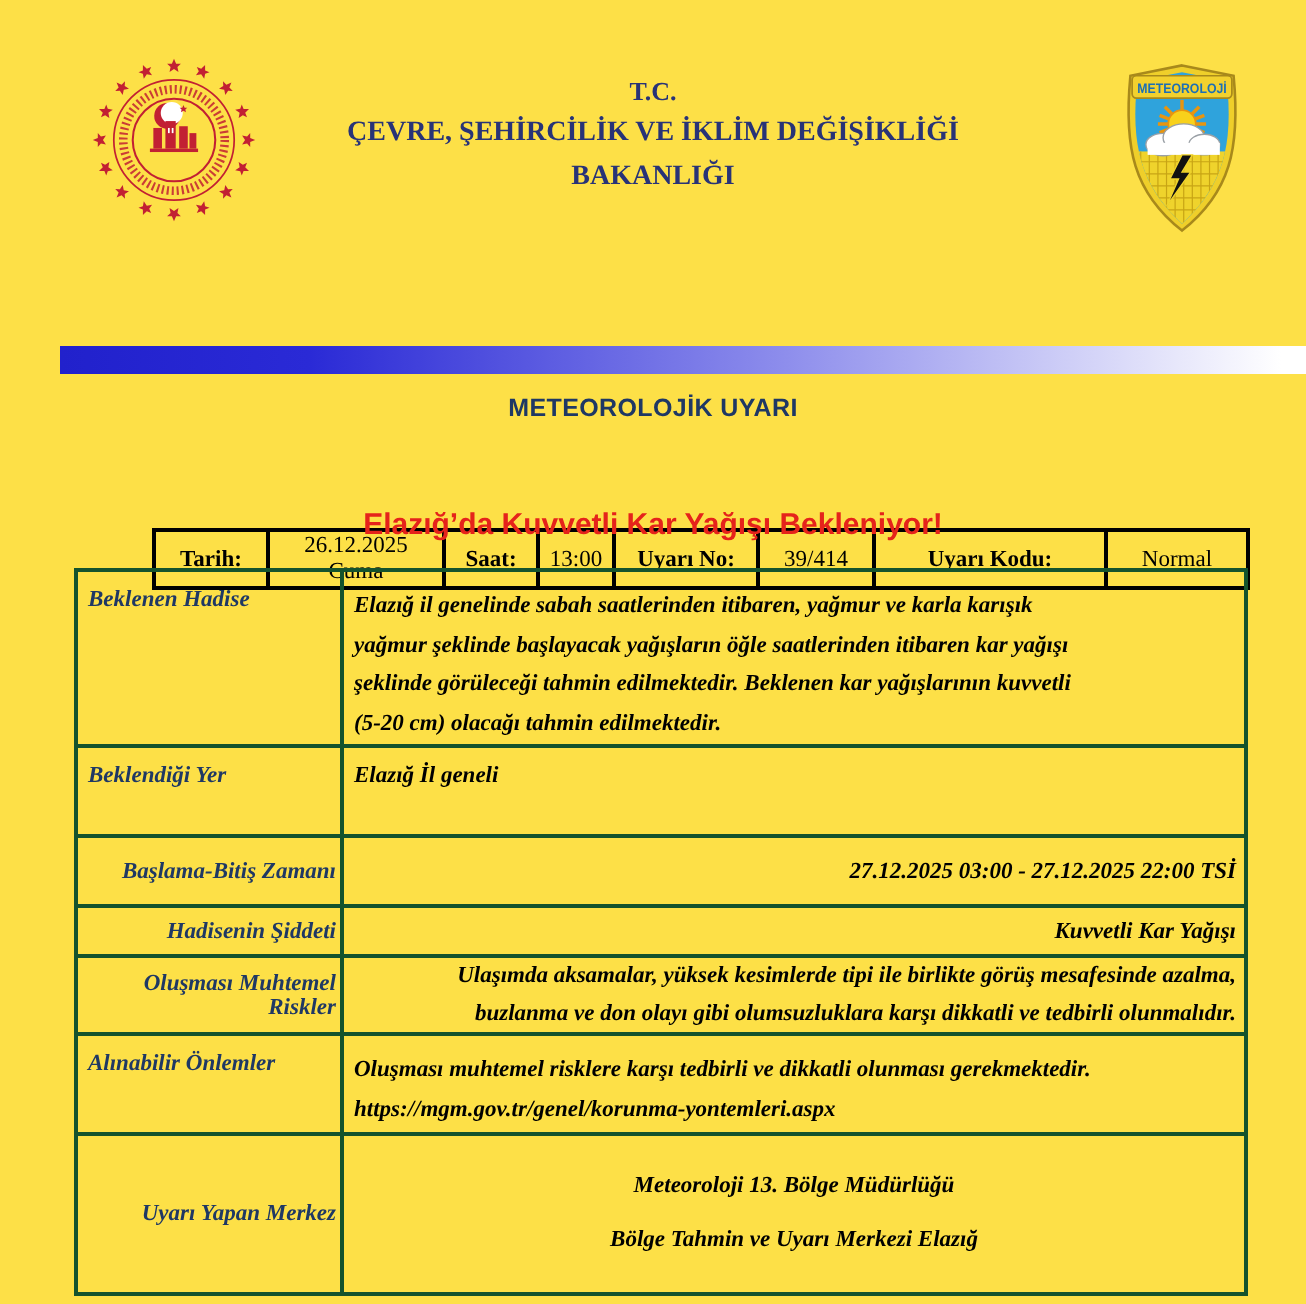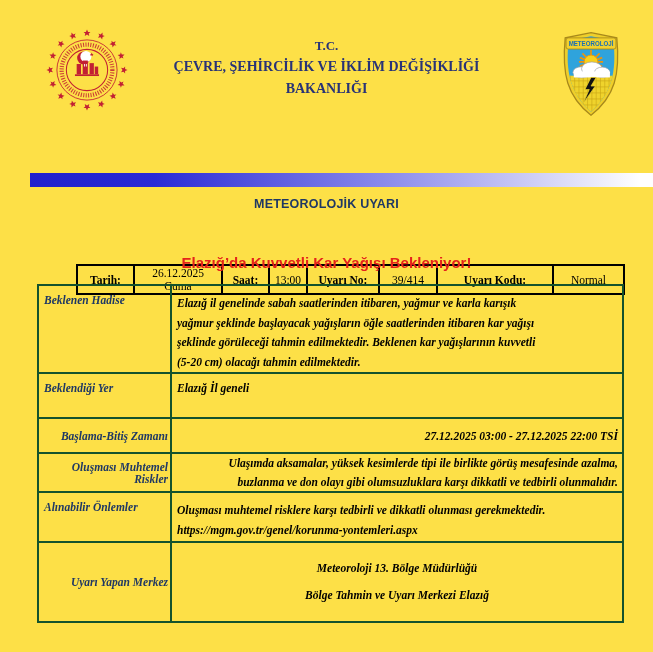--- a/index.html
+++ b/index.html
@@ -195,20 +195,24 @@
 (5-20 cm) olacağı tahmin edilmektedir.</td>
     </tr>
     <tr class="r1">
       <td class="lbl vtop nowrap">Beklendiği Yer</td>
       <td class="cnt vtop">Elazığ İl geneli</td>
     </tr>
     <tr class="r2">
       <td class="lbl vmid nowrap">Başlama-Bitiş Zamanı</td>
       <td class="cnt vmid">27.12.2025 03:00 - 27.12.2025 22:00 TSİ</td>
     </tr>
+    <tr class="r3">
+      <td class="lbl vmid nowrap">Hadisenin Şiddeti</td>
+      <td class="cnt vmid">Kuvvetli Kar Yağışı</td>
+    </tr>
     <tr class="r4">
       <td class="lbl vmid">Oluşması Muhtemel Riskler</td>
       <td class="cnt vmid lh-2">Ulaşımda aksamalar, yüksek kesimlerde tipi ile birlikte görüş mesafesinde azalma,
 buzlanma ve don olayı gibi olumsuzluklara karşı dikkatli ve tedbirli olunmalıdır.</td>
     </tr>
     <tr class="r5">
       <td class="lbl vtop nowrap">Alınabilir Önlemler</td>
       <td class="cnt vtop lh-loose">Oluşması muhtemel risklere karşı tedbirli ve dikkatli olunması gerekmektedir.
 https://mgm.gov.tr/genel/korunma-yontemleri.aspx</td>
     </tr>

